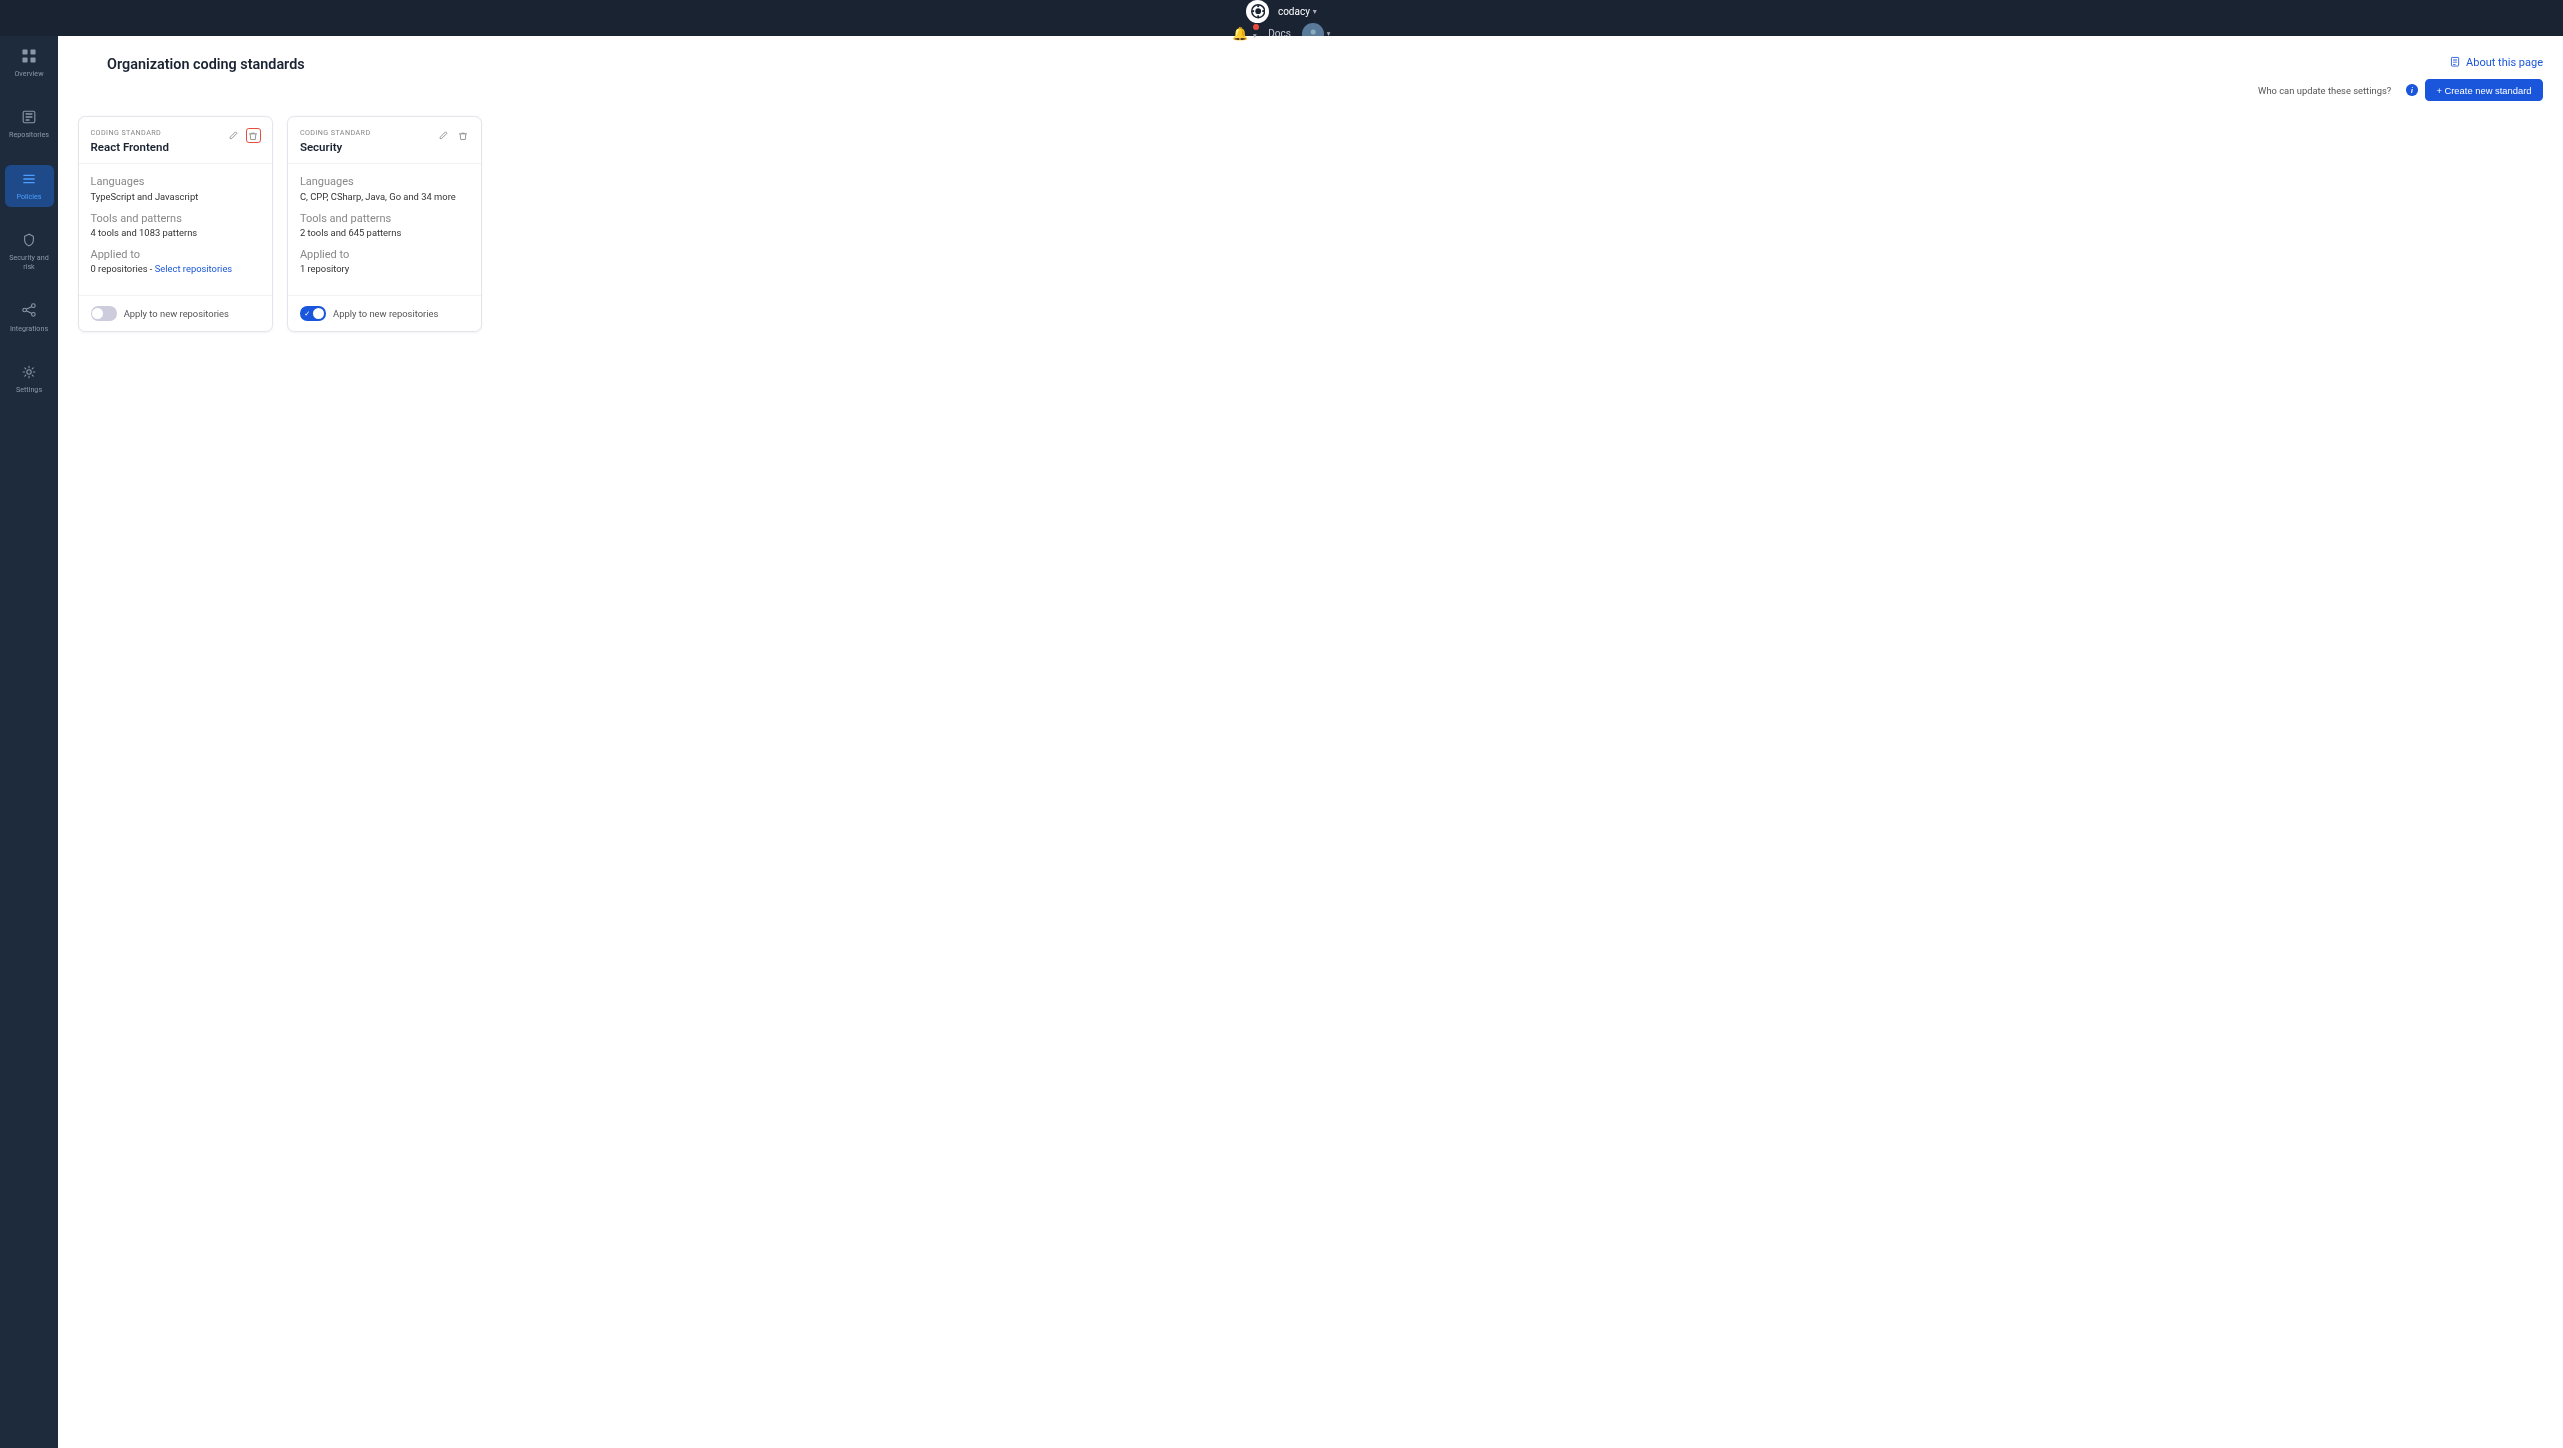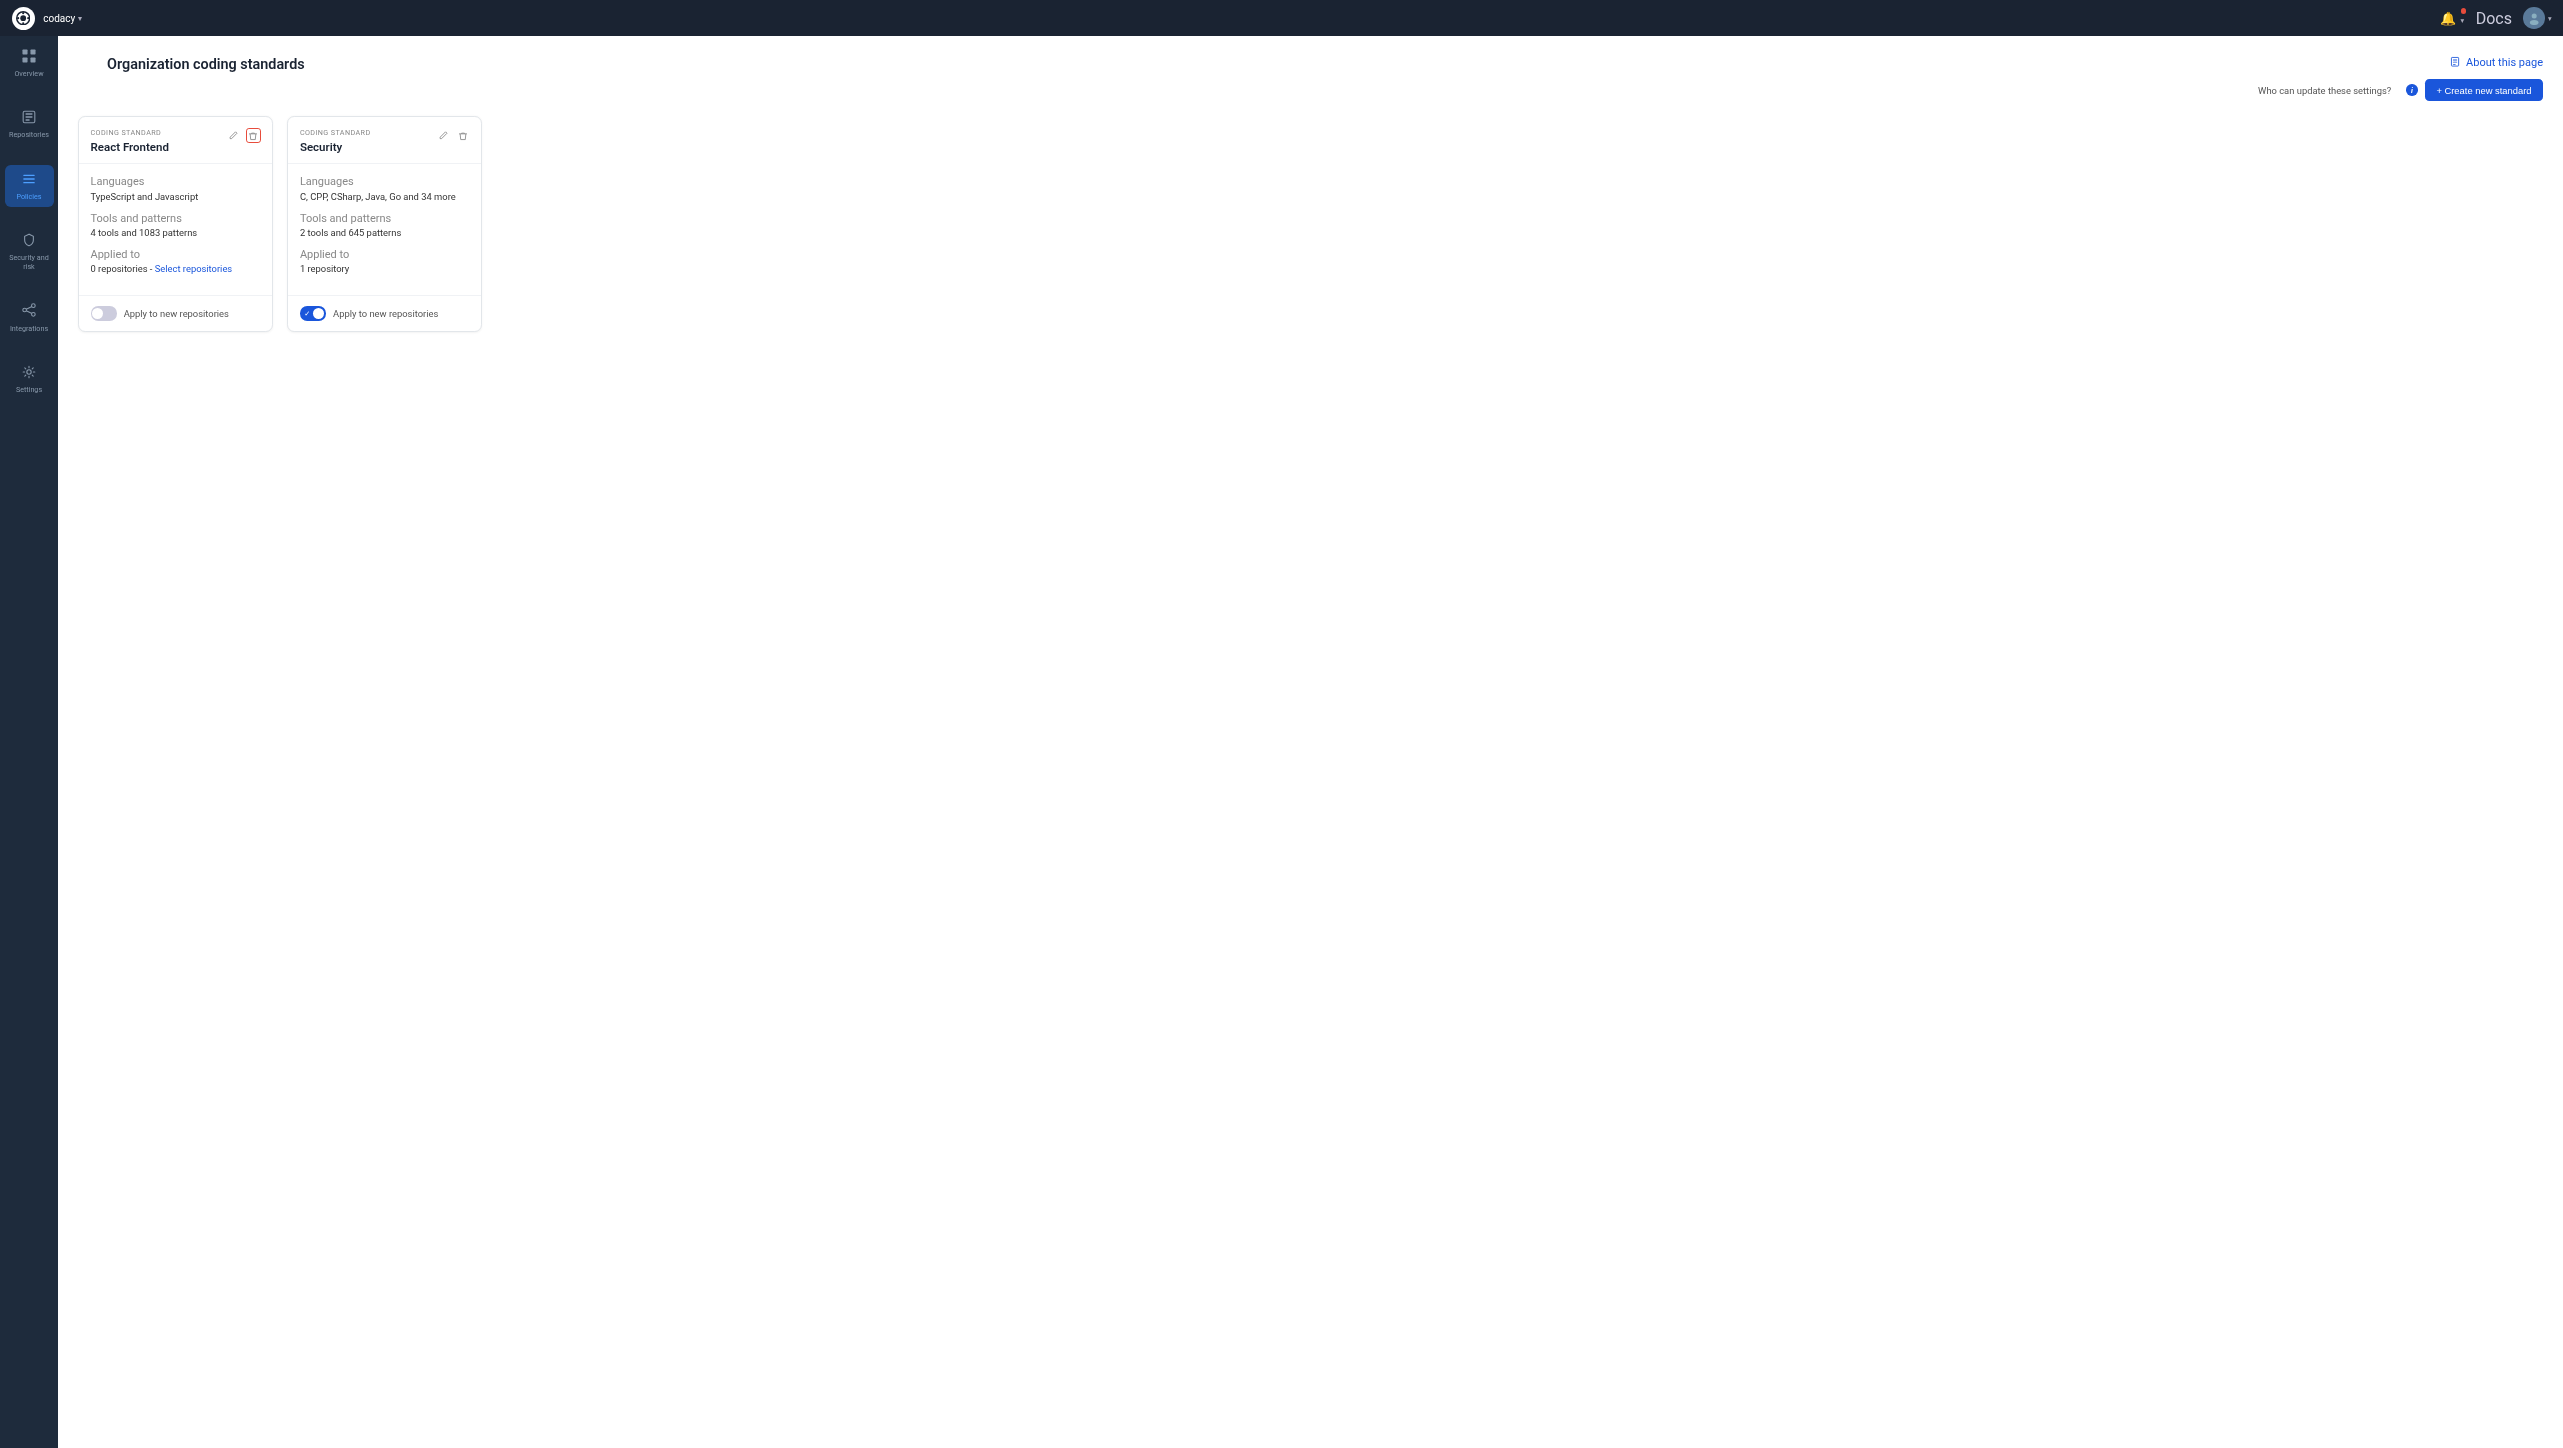--- a/index.html
+++ b/index.html
@@ -6,39 +6,40 @@
     body { font-family: -apple-system, BlinkMacSystemFont, 'Segoe UI', Roboto, sans-serif; background: #f5f6f8; color: #333; }
 
     
     .navbar {
       background: #1a2332;
       height: 36px;
       display: flex;
       align-items: center;
       padding: 0 11.5px;
       justify-content: space-between;
+      flex-direction: column;
     }
     .navbar-left { display: flex; align-items: center; gap: 8.7px; }
     .navbar-logo {
       width: 23px; height: 23px;
       border-radius: 50%;
       background: white;
       display: flex; align-items: center; justify-content: center;
     }
     .navbar-logo svg { width: 14.4px; height: 14.4px; }
     .navbar-org {
       color: white;
       font-size: 10px;
       display: flex; align-items: center; gap: 2.9px;
       cursor: pointer;
     }
     .navbar-right {
       display: flex; align-items: center; gap: 11.5px;
     }
-    .navbar-docs { color: #ccd; font-size: 16px; cursor: pointer; }
+    .navbar-docs { color: #ccd; font-size: 10px; cursor: pointer; }
     .navbar-avatar {
       width: 21.6px; height: 21.6px; border-radius: 50%;
       background: #5a7a9a;
       display: flex; align-items: center; justify-content: center;
       color: white; font-size: 8px;
       cursor: pointer;
     }
     .navbar-avatar-wrapper { display: flex; align-items: center; gap: 2.9px; cursor: pointer; }
 
     

